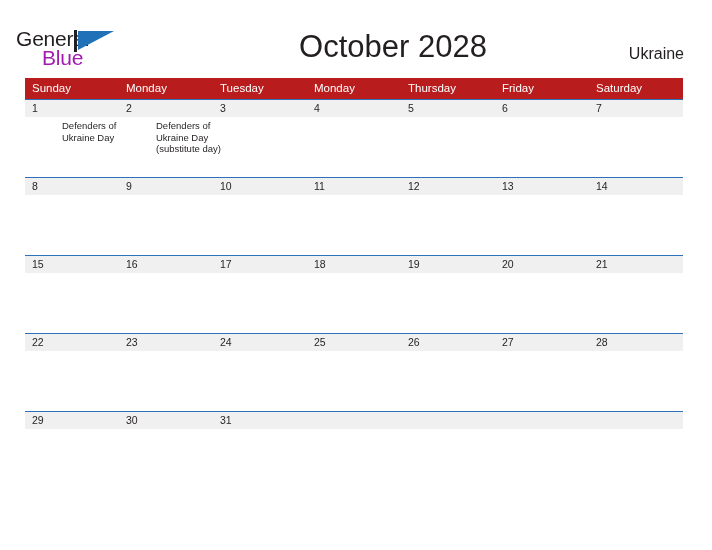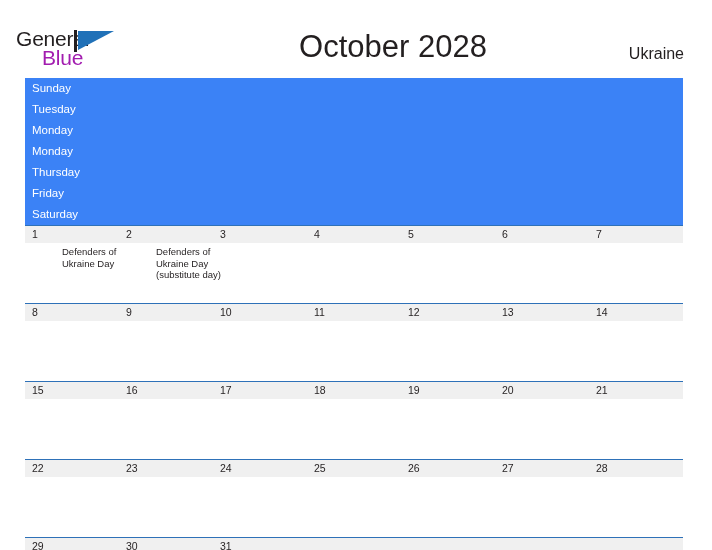--- a/index.html
+++ b/index.html
@@ -117,22 +117,21 @@
     top: 78px;
     width: 658px;
   }
 
   .cal-row {
     display: flex;
     width: 658px;
   }
 
   .dow-row {
-    background: #3b82f6;
-    flex-direction: column;
+    background: #b91c1c;
   }
   .dow-cell {
     width: 94px;
     box-sizing: border-box;
     padding: 3px 0 3px 7px;
     color: #ffffff;
     font-size: 11.5px;
     line-height: 15px;
     font-family: "Liberation Sans", sans-serif;
     white-space: nowrap;
@@ -205,22 +204,22 @@
     <div class="title">October 2028</div>
 
     <div class="country">Ukraine</div>
 
   </div>
 
   <div class="calendar">
 
     <div class="cal-row dow-row">
       <div class="dow-cell">Sunday</div>
+      <div class="dow-cell">Monday</div>
       <div class="dow-cell">Tuesday</div>
-      <div class="dow-cell">Monday</div>
       <div class="dow-cell">Monday</div>
       <div class="dow-cell">Thursday</div>
       <div class="dow-cell">Friday</div>
       <div class="dow-cell">Saturday</div>
     </div>
 
     <div class="week">
       <div class="daynum-row">
         <div class="daynum-cell">1</div>
         <div class="daynum-cell">2</div>

